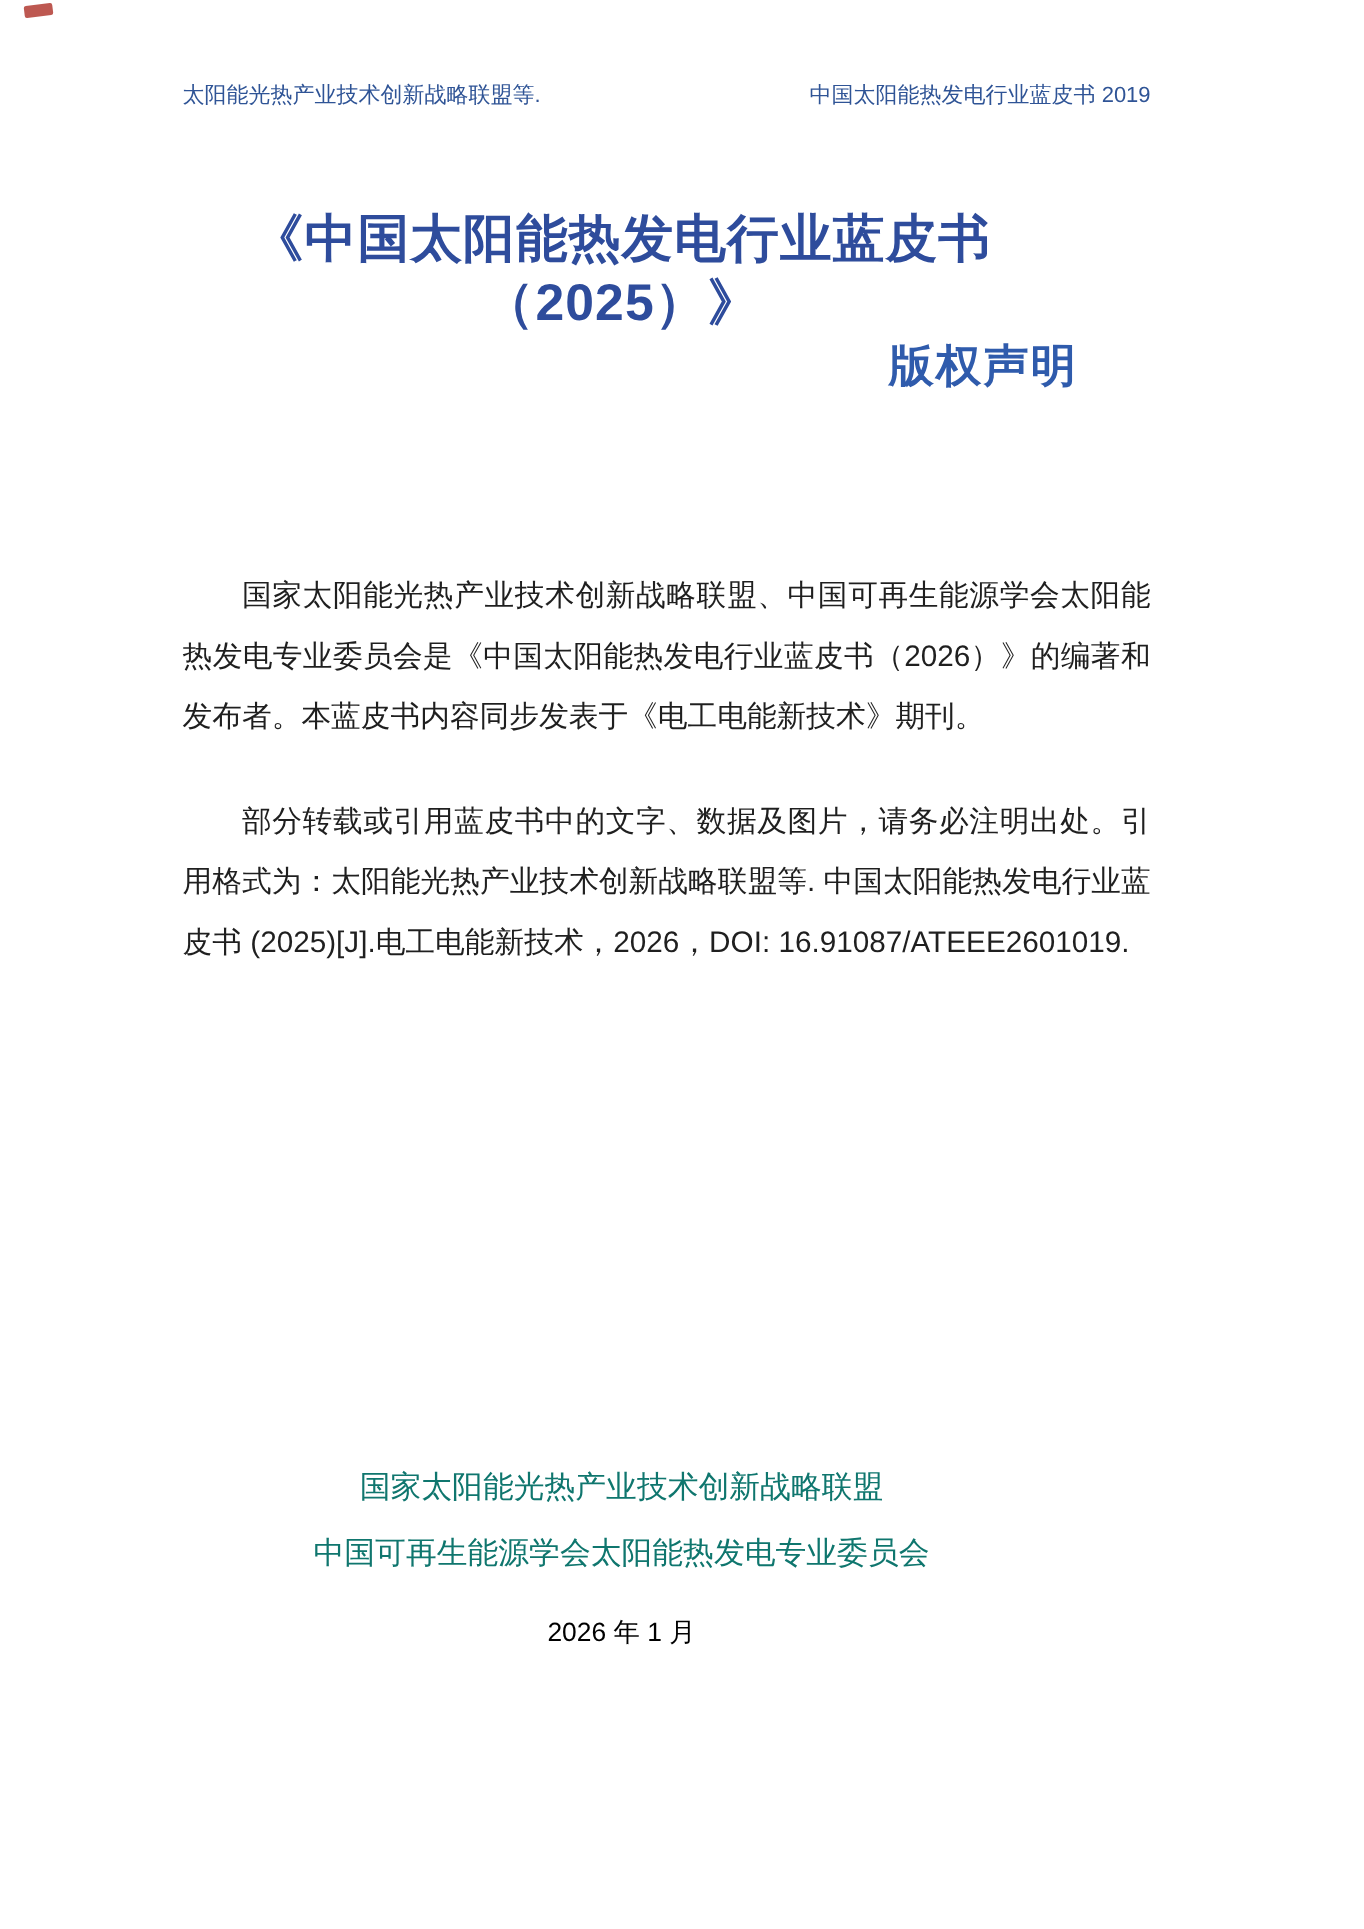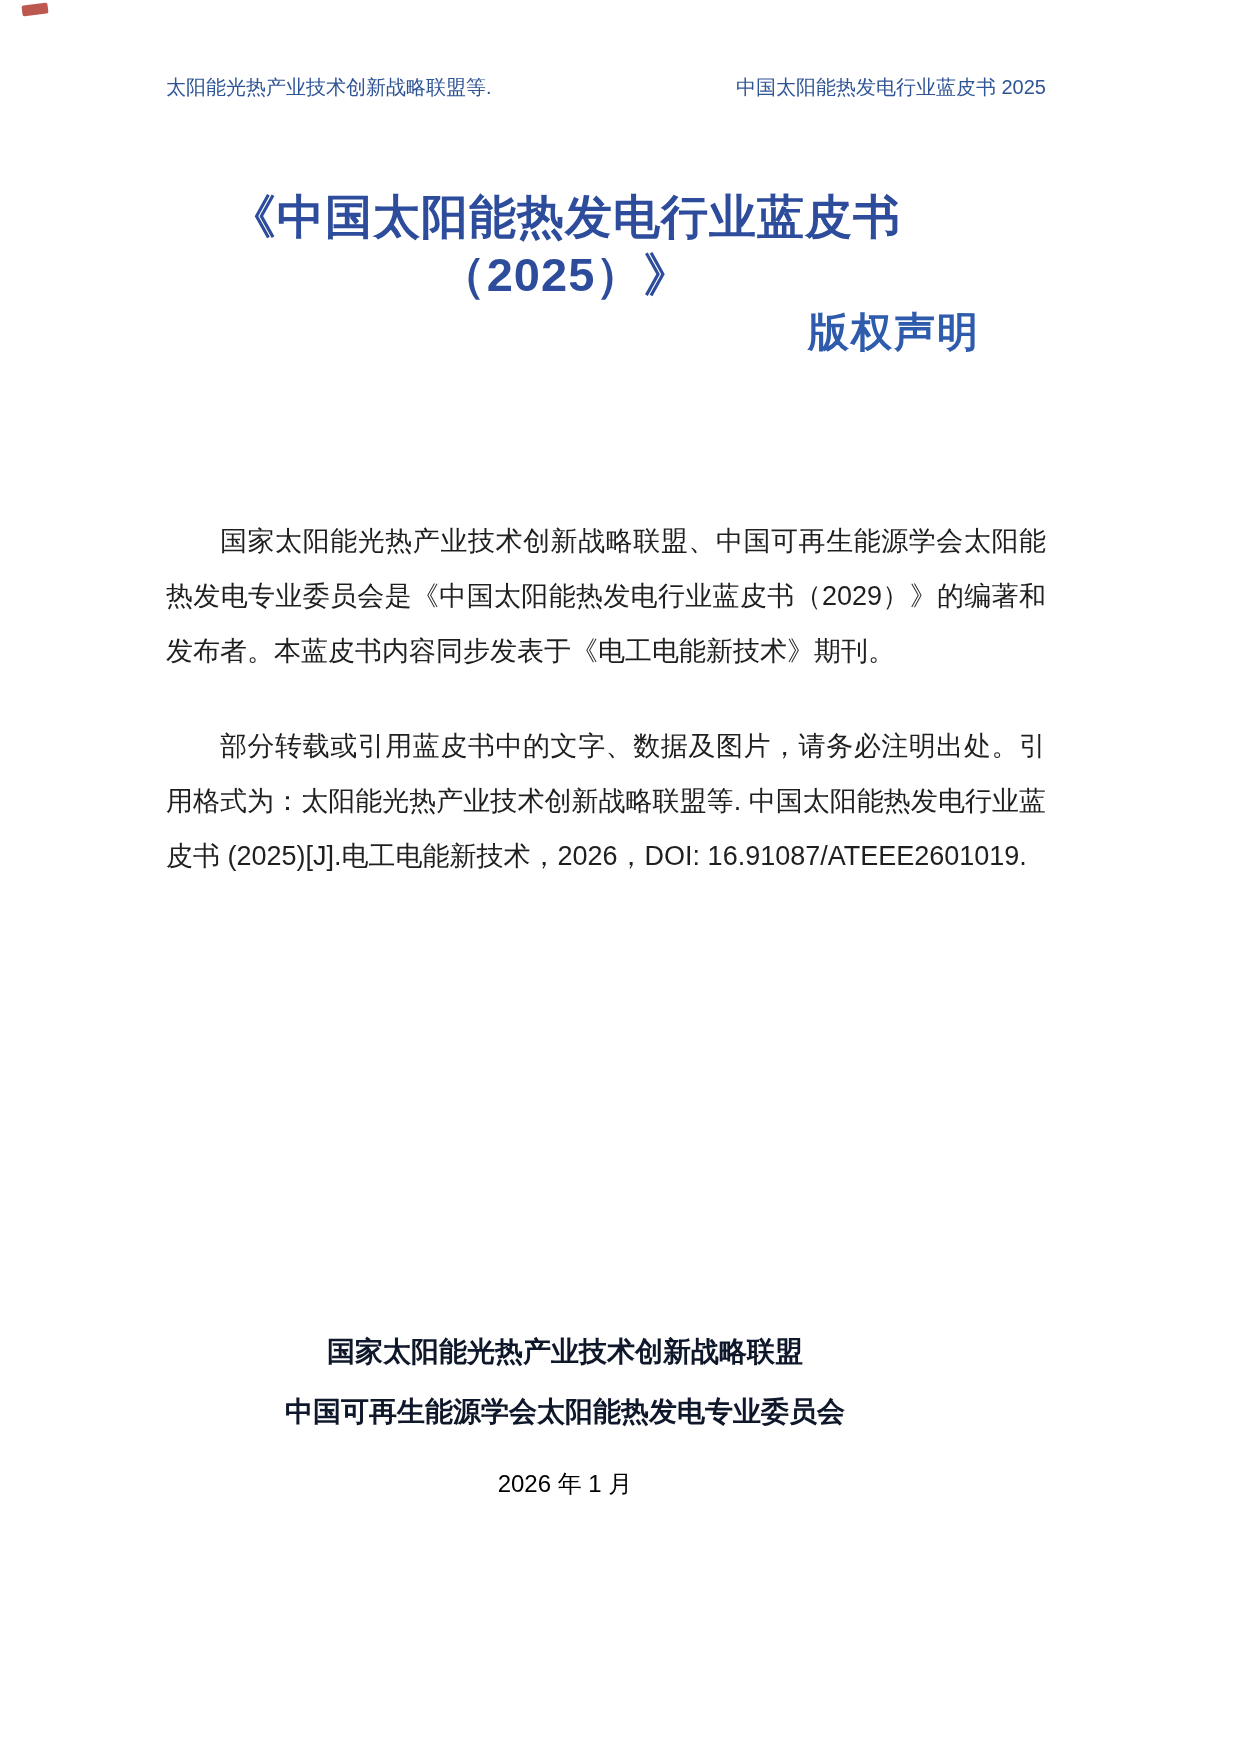--- a/index.html
+++ b/index.html
@@ -80,51 +80,50 @@
     text-indent: 2em;
   }
   .signature {
     position: absolute;
     top: 1322px;
     left: 150px;
     width: 830px;
     text-align: center;
     font-size: 28px;
     line-height: 60px;
-    color: #0f172a;
-    font-weight: bold;
+    color: #0f766e;
   }
   .pub-date {
     position: absolute;
     top: 1468px;
     left: 150px;
     width: 830px;
     text-align: center;
     font-size: 24px;
     color: #000000;
   }
 </style>
 </head>
 <body>
 
 <div class="page">
 
   <div class="corner-mark"></div>
 
   <div class="header">
     <span class="header-left">太阳能光热产业技术创新战略联盟等.</span>
-    <span class="header-right">中国太阳能热发电行业蓝皮书 2025</span>
+    <span class="header-right">中国太阳能热发电行业蓝皮书 2019</span>
   </div>
 
   <h1 class="doc-title">《中国太阳能热发电行业蓝皮书（2025）》</h1>
 
   <h2 class="doc-subtitle">版权声明</h2>
 
   <div class="body-text">
-    <p>国家太阳能光热产业技术创新战略联盟、中国可再生能源学会太阳能热发电专业委员会是《中国太阳能热发电行业蓝皮书（2029）》的编著和发布者。本蓝皮书内容同步发表于《电工电能新技术》期刊。</p>
+    <p>国家太阳能光热产业技术创新战略联盟、中国可再生能源学会太阳能热发电专业委员会是《中国太阳能热发电行业蓝皮书（2026）》的编著和发布者。本蓝皮书内容同步发表于《电工电能新技术》期刊。</p>
     <p>部分转载或引用蓝皮书中的文字、数据及图片，请务必注明出处。引用格式为：太阳能光热产业技术创新战略联盟等. 中国太阳能热发电行业蓝皮书 (2025)[J].电工电能新技术，2026，DOI: 16.91087/ATEEE2601019.</p>
   </div>
 
   <div class="signature">
     <div>国家太阳能光热产业技术创新战略联盟</div>
     <div>中国可再生能源学会太阳能热发电专业委员会</div>
   </div>
 
   <div class="pub-date">2026 年 1 月</div>
 

